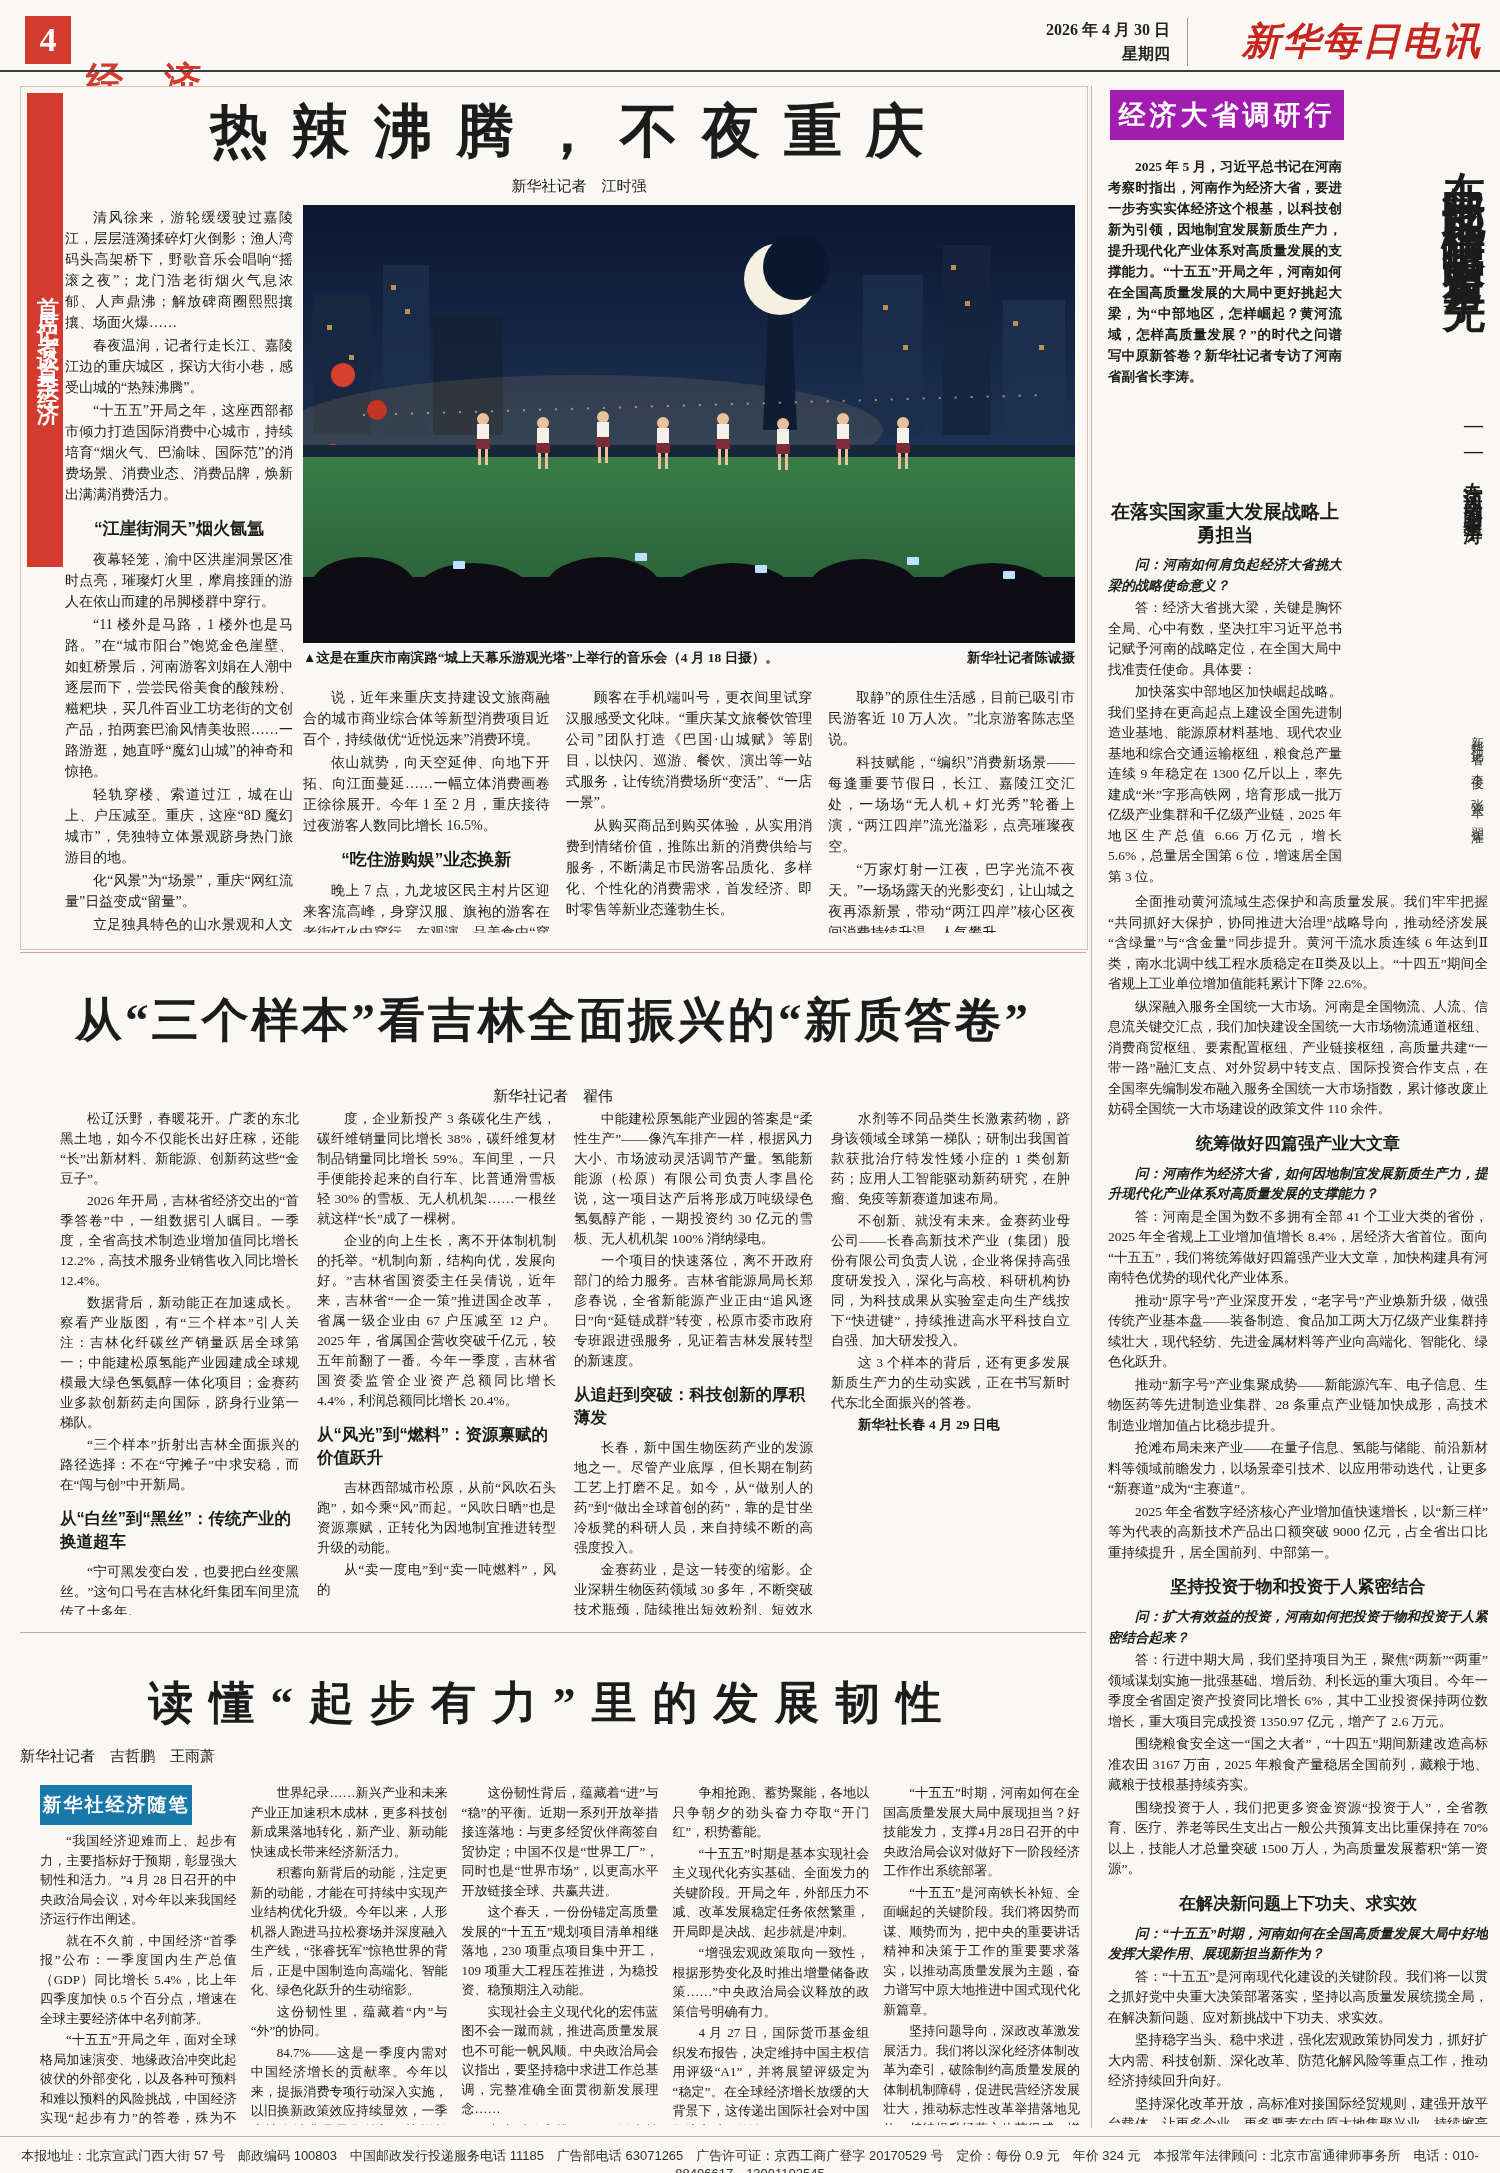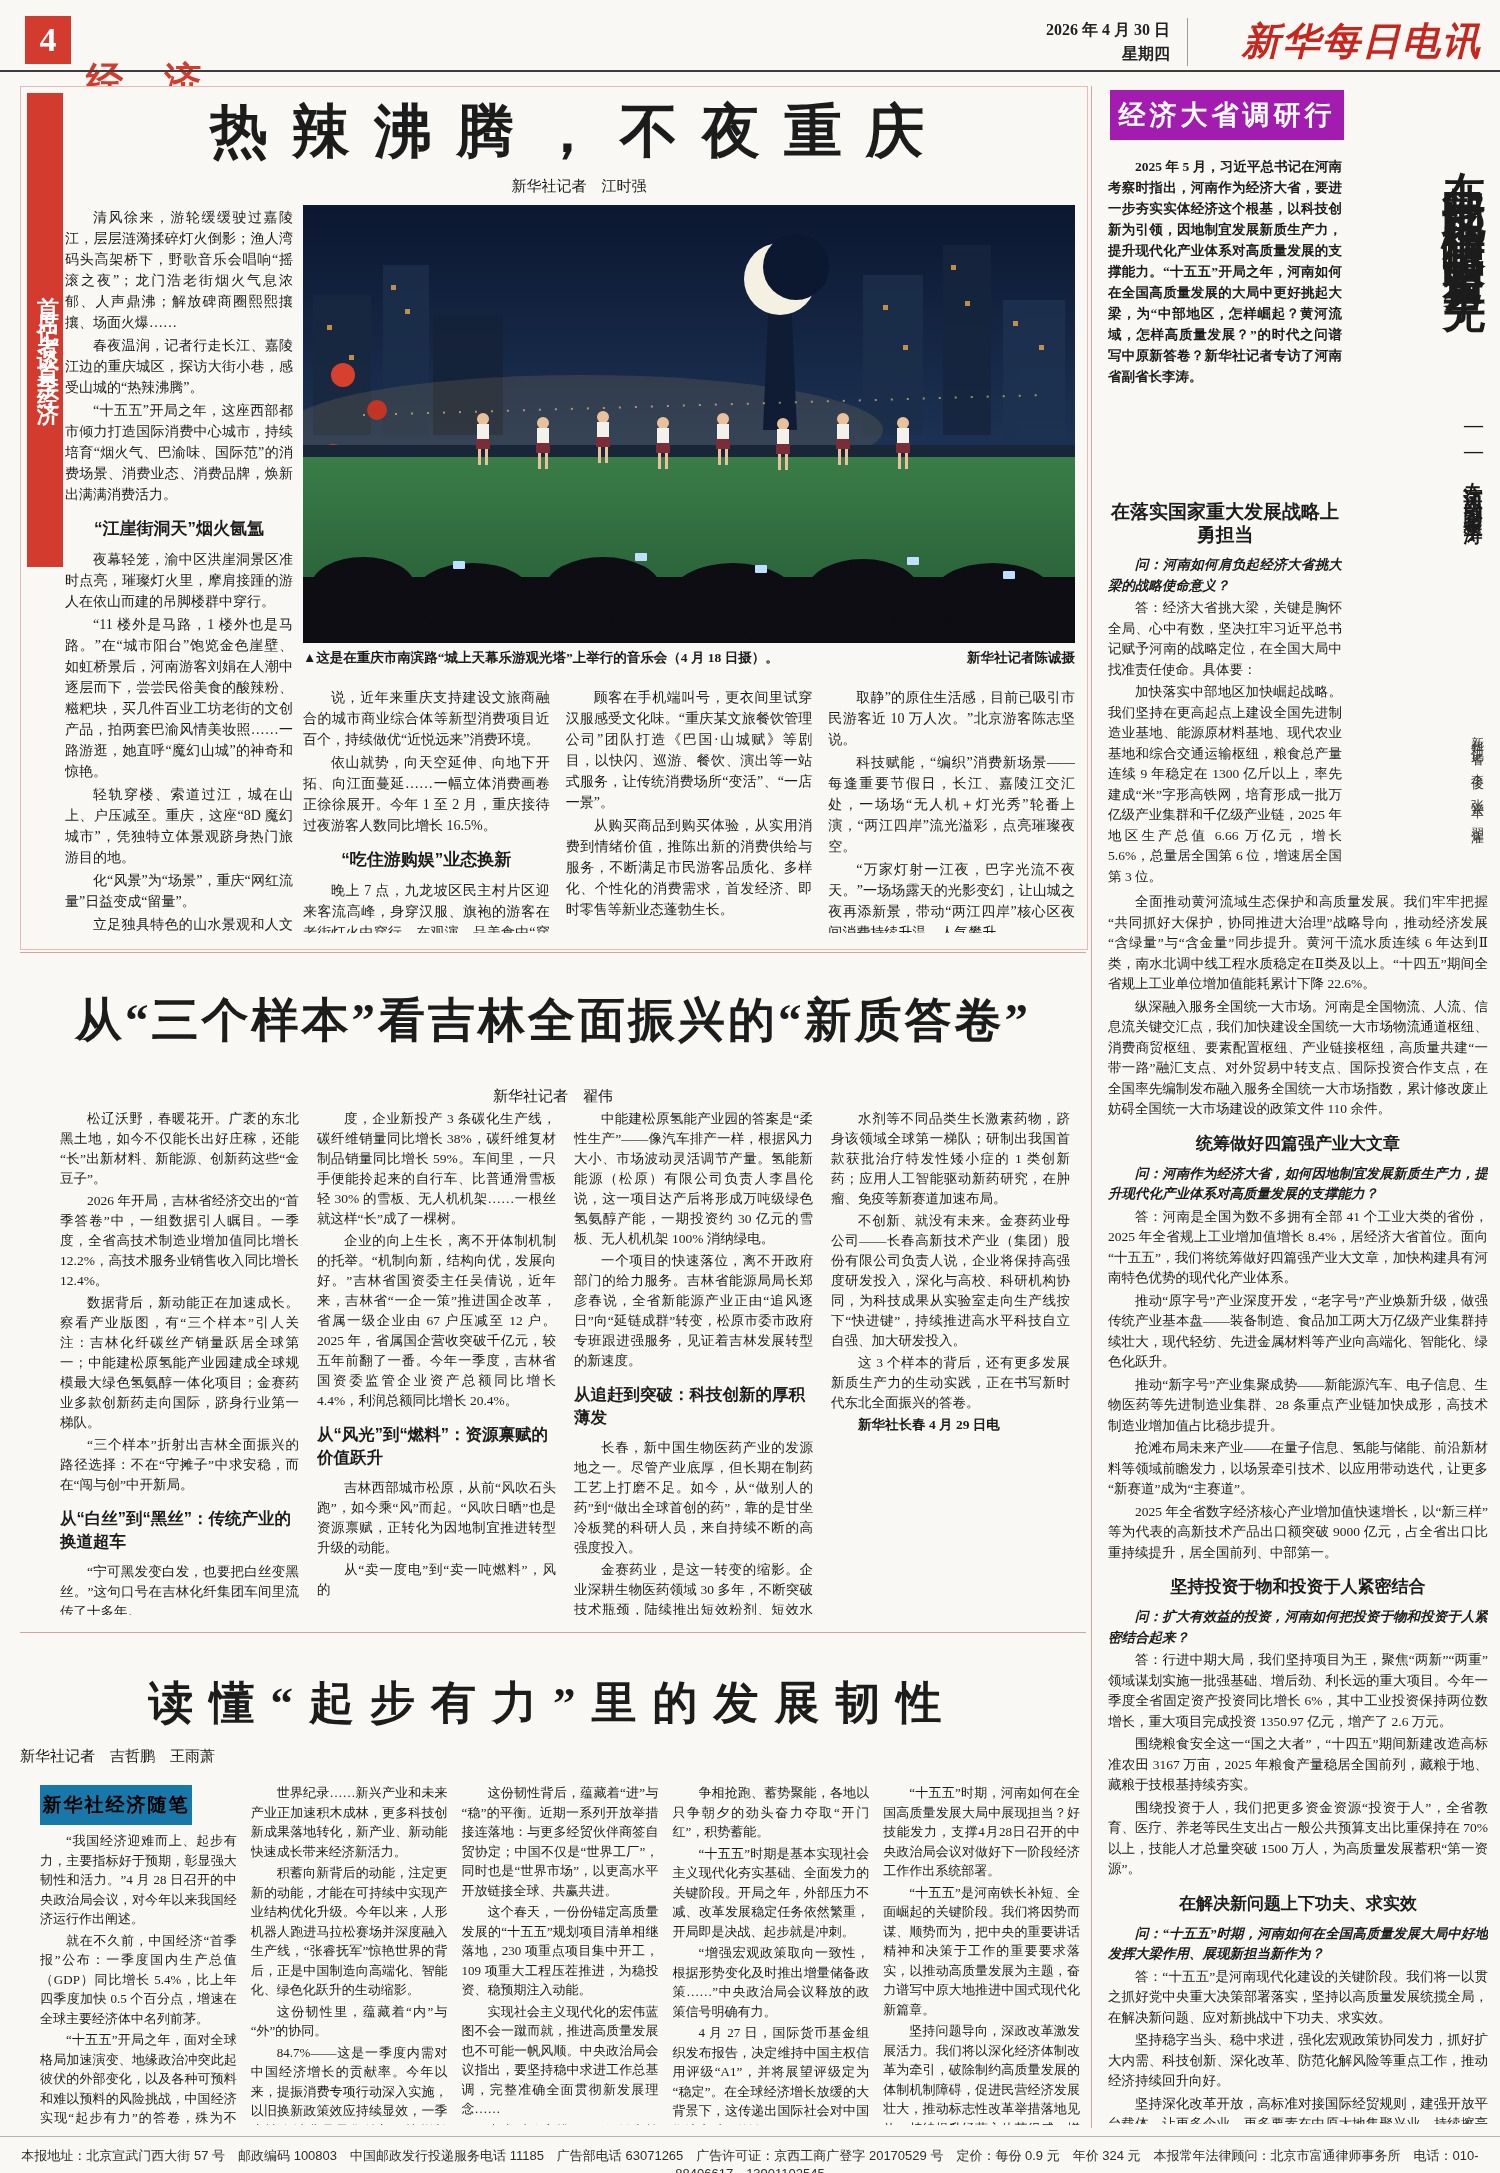--- a/index.html
+++ b/index.html
@@ -73,21 +73,21 @@
   .art2 .i-h{text-align:left;font-size:16.5px;line-height:23px;}
 
   
   .art3{position:absolute;left:20px;top:1632px;width:1066px;height:500px;border-top:1px solid #d9a49e;}
   .a3-headline{position:absolute;left:0;top:40px;width:1066px;text-align:center;font-size:45px;font-weight:700;
                letter-spacing:16px;margin:0;}
   .a3-byline{position:absolute;left:0;top:114px;width:1066px;text-align:left;font-size:15px;}
   .a3-cols{position:absolute;left:20px;top:150px;width:1040px;height:342px;display:flex;gap:14px;}
   .a3-cols .col{flex:1;}
   .a3-cols .i-p,.a3-cols .i-d{font-size:13px;line-height:19.5px;}
-  .bluebox{float:left;width:152px;height:40px;background:#1878a9;color:#000000;display:flex;align-items:center;
+  .bluebox{float:left;width:152px;height:40px;background:#1878a9;color:#ffffff;display:flex;align-items:center;
            justify-content:center;font-size:19px;font-weight:700;letter-spacing:2px;margin:2px 8px 6px 0;
            font-family:"Liberation Sans","DejaVu Sans",sans-serif;}
 
   
   .footer{position:absolute;left:0;top:2136px;width:1500px;border-top:1px solid #b9b5ae;padding-top:10px;
           text-align:center;font-size:13px;color:#2e2e2e;font-family:"Liberation Sans","DejaVu Sans",sans-serif;}
 </style>
 </head>
 <body>
 

